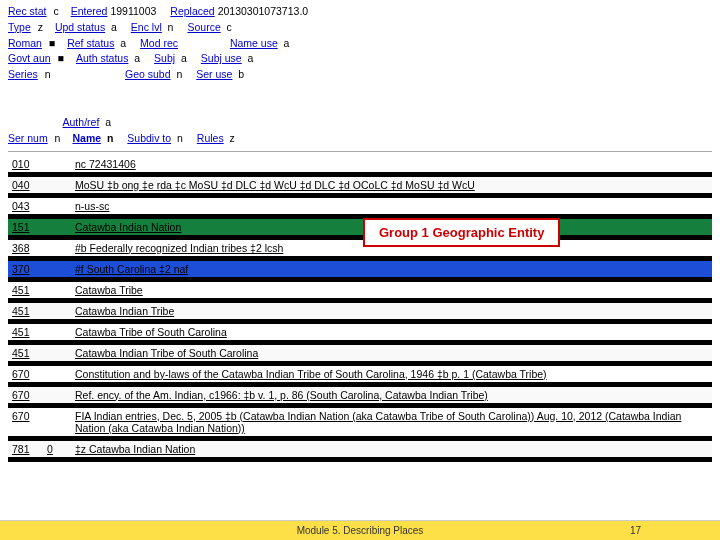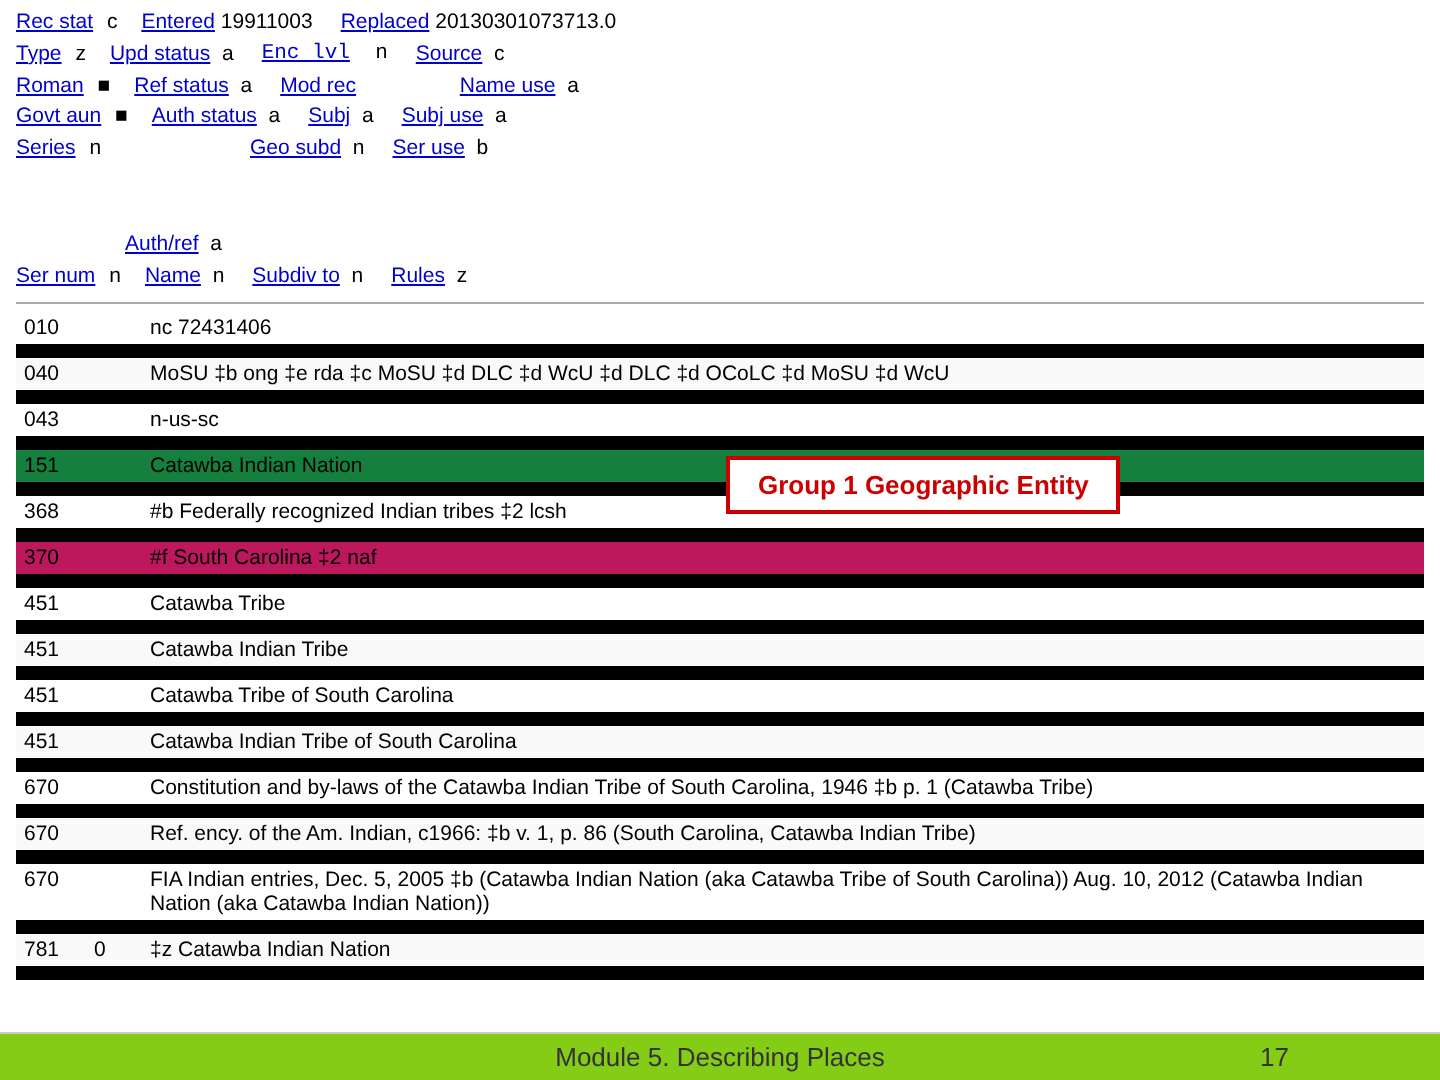--- a/index.html
+++ b/index.html
@@ -26,21 +26,22 @@
       overflow: hidden;
     }
 
     
     .data-table {
       width: 100%;
       border-collapse: collapse;
       font-size: 10.5px;
     }
     .data-table tr {
-      border-bottom: 7px solid #000000;
+      border-bottom: 5px solid #000000;
+      text-decoration: underline;
     }
     .data-table td {
       padding: 2px 4px;
       vertical-align: top;
     }
     .data-table .tag-col {
       width: 35px;
       font-weight: normal;
       color: #000;
     }
@@ -65,23 +66,23 @@
       white-space: nowrap;
     }
 
     
     .footer {
       border-top: 1px solid #ccc;
       padding: 4px 10px;
       display: flex;
       justify-content: space-between;
       align-items: center;
-      font-size: 13px;
+      font-size: 10px;
       color: #333;
-      background: #84cc16;
+      background: #fde047;
     }
 
     .divider {
       border-top: 1px solid #aaa;
       margin: 4px 0;
     }
 
     .meta-row {
       display: flex;
       gap: 0;
@@ -125,21 +126,21 @@
       </div>
       <div class="meta-row">
         <span class="meta-cell">
           <span class="meta-link">Type</span>
           <span class="meta-val">&nbsp;<span>z</span></span>
         </span>
         <span style="margin-right:14px;">
           <span class="meta-link">Upd status</span>
           <span class="meta-val">&nbsp;<span>a</span></span>
         </span>
-        <span style="margin-right:14px;font-family:Liberation Mono, monospace;">
+        <span style="margin-right:14px;">
           <span class="meta-link">Enc lvl</span>
           <span class="meta-val">&nbsp;<span>n</span></span>
         </span>
         <span style="margin-right:14px;">
           <span class="meta-link">Source</span>
           <span class="meta-val">&nbsp;<span>c</span></span>
         </span>
       </div>
       <div class="meta-row">
         <span class="meta-cell">
@@ -193,21 +194,21 @@
         <span style="margin-right:14px;">
           <span class="meta-link">Ser use</span>
           <span class="meta-val">&nbsp;<span>b</span></span>
         </span>
       </div>
       <div class="meta-row">
         <span class="meta-cell">
           <span class="meta-link">Ser num</span>
           <span class="meta-val">&nbsp;<span>n</span></span>
         </span>
-        <span style="margin-right:14px;">
+        <span style="margin-right:14px;font-weight:bold;">
           <span class="meta-link">Name</span>
           <span class="meta-val">&nbsp;<span>n</span></span>
         </span>
         <span style="margin-right:14px;">
           <span class="meta-link">Subdiv to</span>
           <span class="meta-val">&nbsp;<span>n</span></span>
         </span>
         <span style="margin-right:14px;">
           <span class="meta-link">Rules</span>
           <span class="meta-val">&nbsp;<span>z</span></span>
@@ -242,21 +243,21 @@
               <td class="ind-col"></td>
               <td class="ind-col"></td>
               <td class="content-col">Catawba Indian Nation</td>
             </tr>
             <tr style="background: rgb(255, 255, 255);">
               <td class="tag-col">368</td>
               <td class="ind-col"></td>
               <td class="ind-col"></td>
               <td class="content-col">#b Federally recognized Indian tribes ‡2 lcsh</td>
             </tr>
-            <tr style="background: #be185d;">
+            <tr style="background: #1d4ed8;">
               <td class="tag-col">370</td>
               <td class="ind-col"></td>
               <td class="ind-col"></td>
               <td class="content-col">#f South Carolina ‡2 naf</td>
             </tr>
             <tr style="background: rgb(255, 255, 255);">
               <td class="tag-col">451</td>
               <td class="ind-col"></td>
               <td class="ind-col"></td>
               <td class="content-col">Catawba Tribe</td>
@@ -299,21 +300,21 @@
             </tr>
             <tr style="background: rgb(249, 249, 249);">
               <td class="tag-col">781</td>
               <td class="ind-col">0</td>
               <td class="ind-col"></td>
               <td class="content-col">‡z Catawba Indian Nation</td>
             </tr>
           </tbody>
       </table>
 
-      <div class="highlight-box" style="position:absolute; top:72px; left:355px; font-size:13px; font-weight:bold; color:#cc0000; border:2px solid #cc0000; padding:5px 14px; background:#fff;">Group 1 Geographic Entity</div>
+      <div class="highlight-box" style="position:absolute; top:62px; left:355px; font-size:13px; font-weight:bold; color:#cc0000; border:2px solid #cc0000; padding:5px 14px; background:#fff;">Group 1 Geographic Entity</div>
     </div>
 
   </div>
 
   <div class="footer">
     <span style="width:80px;"></span>
     <span style="text-align:center; flex:1;">Module 5. Describing Places</span>
     <span style="width:80px; text-align:left;">17</span>
   </div>
 </div>

